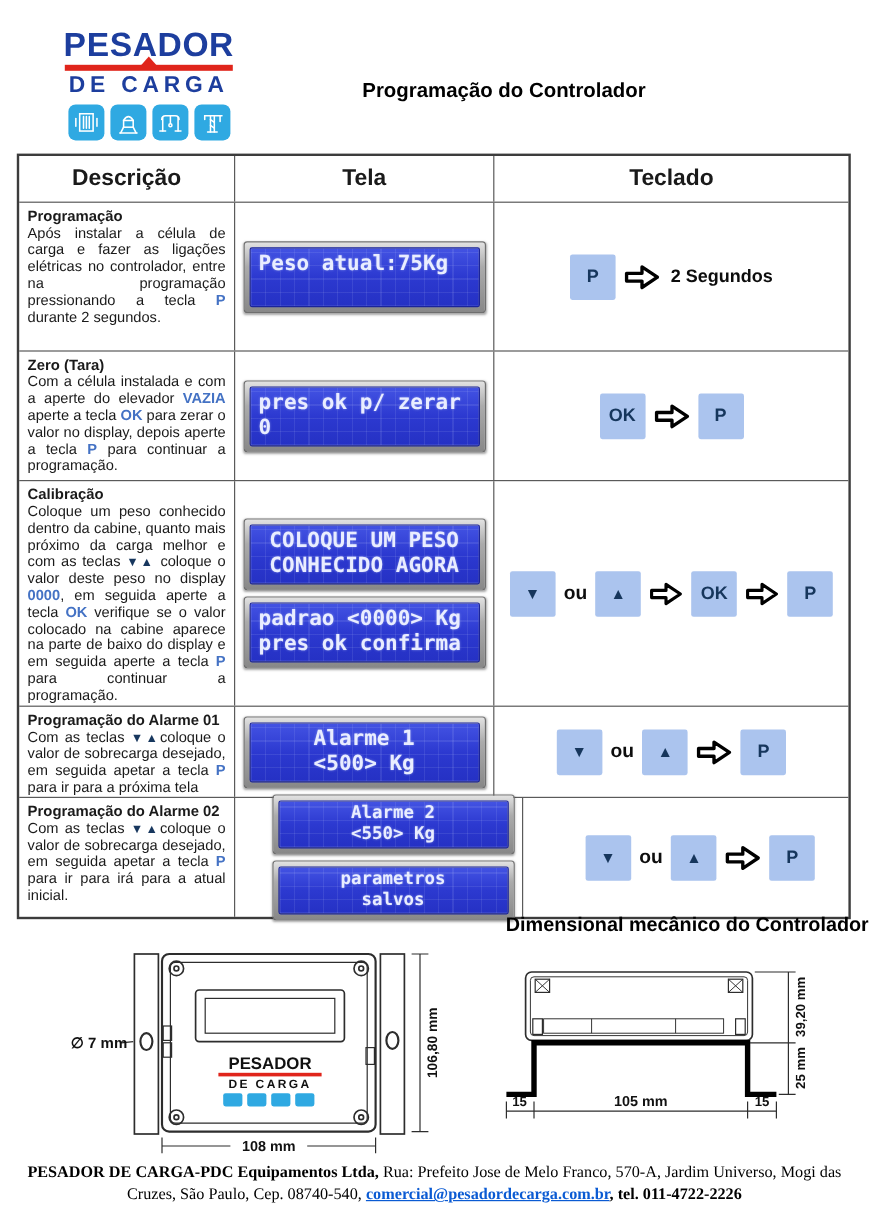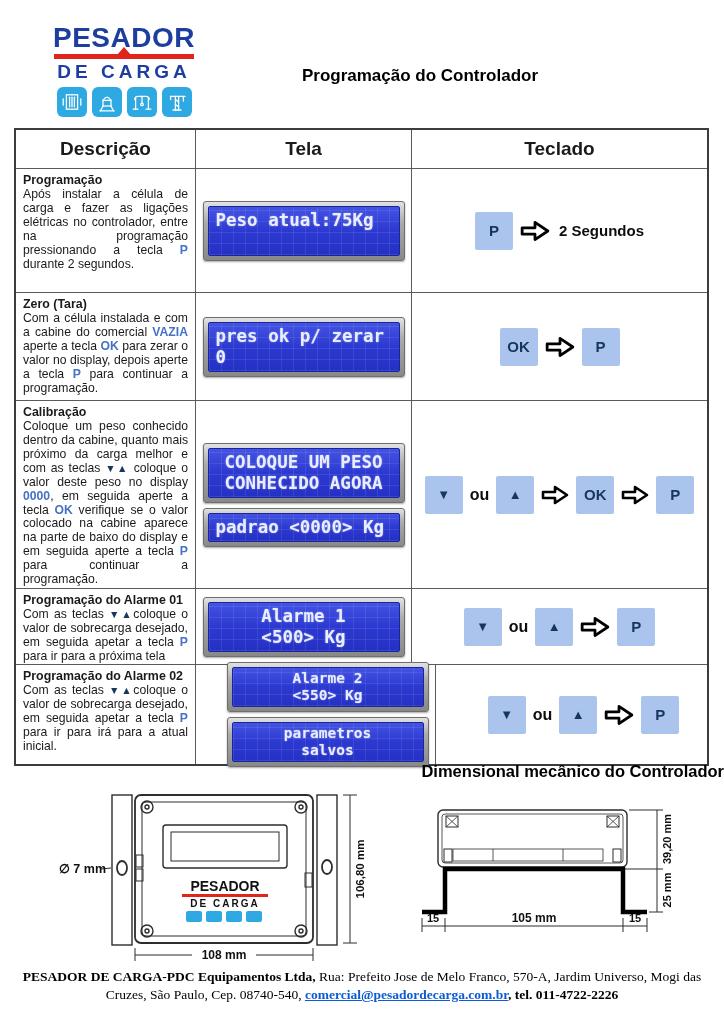--- a/index.html
+++ b/index.html
@@ -161,21 +161,21 @@
         <svg class="karrow" width="30" height="22" viewBox="0 0 28 20">
             <path d="M2 7 H14 V2 L26 10 L14 18 V13 H2 Z" fill="#fff" stroke="#000" stroke-width="2.6" stroke-linejoin="round"></path>
           </svg>
         <span class="suffix">2 Segundos</span>
       </div>
     </div>
 
     <div class="trow r2">
       <div class="c1 desc">
         <h4>Zero (Tara)</h4>
-        <p><span>Com a célula instalada e com a cabine do comercial </span><span class="kw">VAZIA</span><span> aperte a tecla </span><span class="kw">OK</span><span> para zerar o valor no display, depois aperte a tecla </span><span class="kw">P</span><span> para continuar a programação.</span></p>
+        <p><span>Com a célula instalada e com a aperte do elevador </span><span class="kw">VAZIA</span><span> aperte a tecla </span><span class="kw">OK</span><span> para zerar o valor no display, depois aperte a tecla </span><span class="kw">P</span><span> para continuar a programação.</span></p>
       </div>
       <div class="c2">
         <div class="lcd">
             <div class="lcd-screen"><div class="lcd-line">pres ok p/ zerar</div><div class="lcd-line">0</div></div>
           </div>
       </div>
       <div class="c3">
         <span class="key">OK</span>
         <svg class="karrow" width="30" height="22" viewBox="0 0 28 20">
             <path d="M2 7 H14 V2 L26 10 L14 18 V13 H2 Z" fill="#fff" stroke="#000" stroke-width="2.6" stroke-linejoin="round"></path>
@@ -187,21 +187,21 @@
     <div class="trow r3">
       <div class="c1 desc">
         <h4>Calibração</h4>
         <p><span>Coloque um peso conhecido dentro da cabine, quanto mais próximo da carga melhor e com as teclas </span><span class="tri-txt">▼▲</span><span> coloque o valor deste peso no display </span><span class="kw">0000</span><span>, em seguida aperte a tecla </span><span class="kw">OK</span><span> verifique se o valor colocado na cabine aparece na parte de baixo do display e em seguida aperte a tecla </span><span class="kw">P</span><span> para continuar a programação.</span></p>
       </div>
       <div class="c2">
         <div class="lcd center">
             <div class="lcd-screen"><div class="lcd-line">COLOQUE UM PESO</div><div class="lcd-line">CONHECIDO AGORA</div></div>
           </div>
         <div class="lcd">
-            <div class="lcd-screen"><div class="lcd-line">padrao &lt;0000&gt; Kg</div></div>
+            <div class="lcd-screen"><div class="lcd-line">padrao &lt;0000&gt; Kg</div><div class="lcd-line">pres ok confirma</div></div>
           </div>
       </div>
       <div class="c3">
         <span class="key tri">▼</span>
         <span class="ou">ou</span>
         <span class="key tri">▲</span>
         <svg class="karrow" width="28" height="20" viewBox="0 0 28 20">
             <path d="M2 7 H14 V2 L26 10 L14 18 V13 H2 Z" fill="#fff" stroke="#000" stroke-width="2.6" stroke-linejoin="round"></path>
           </svg>
         <span class="key">OK</span>

